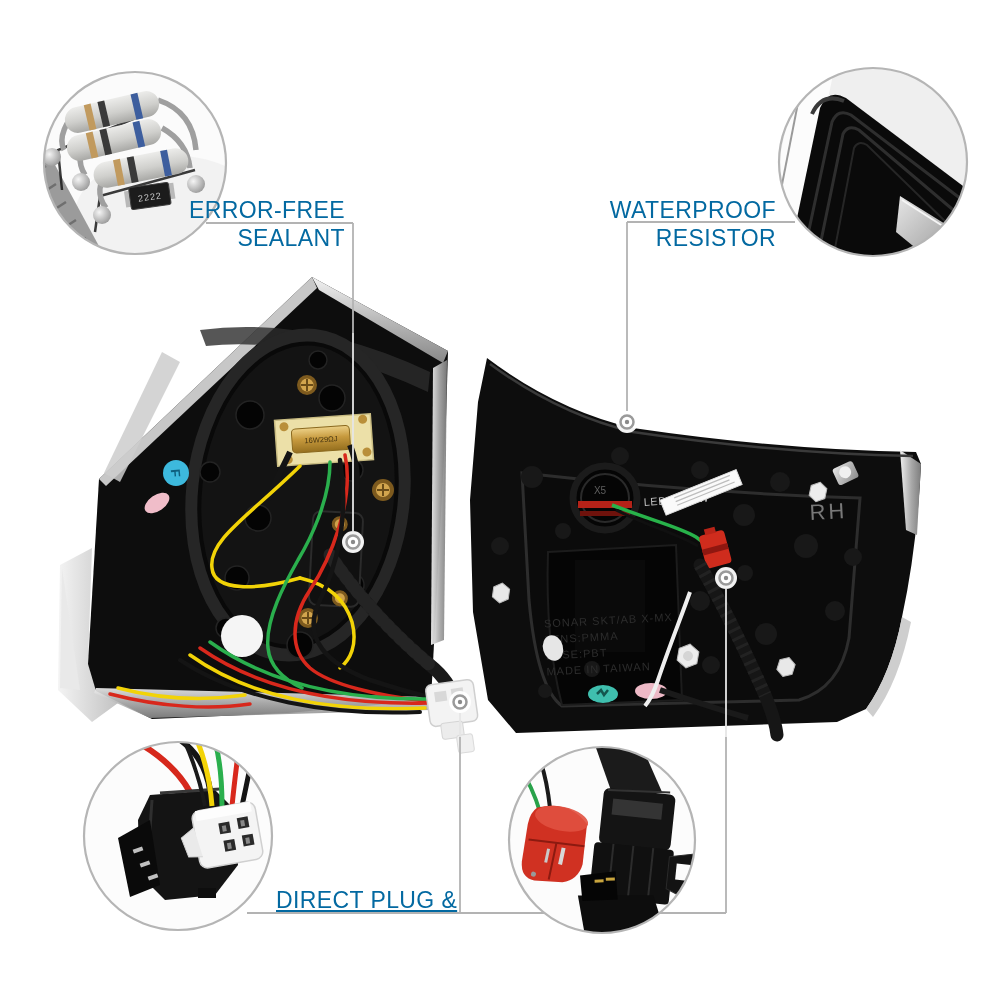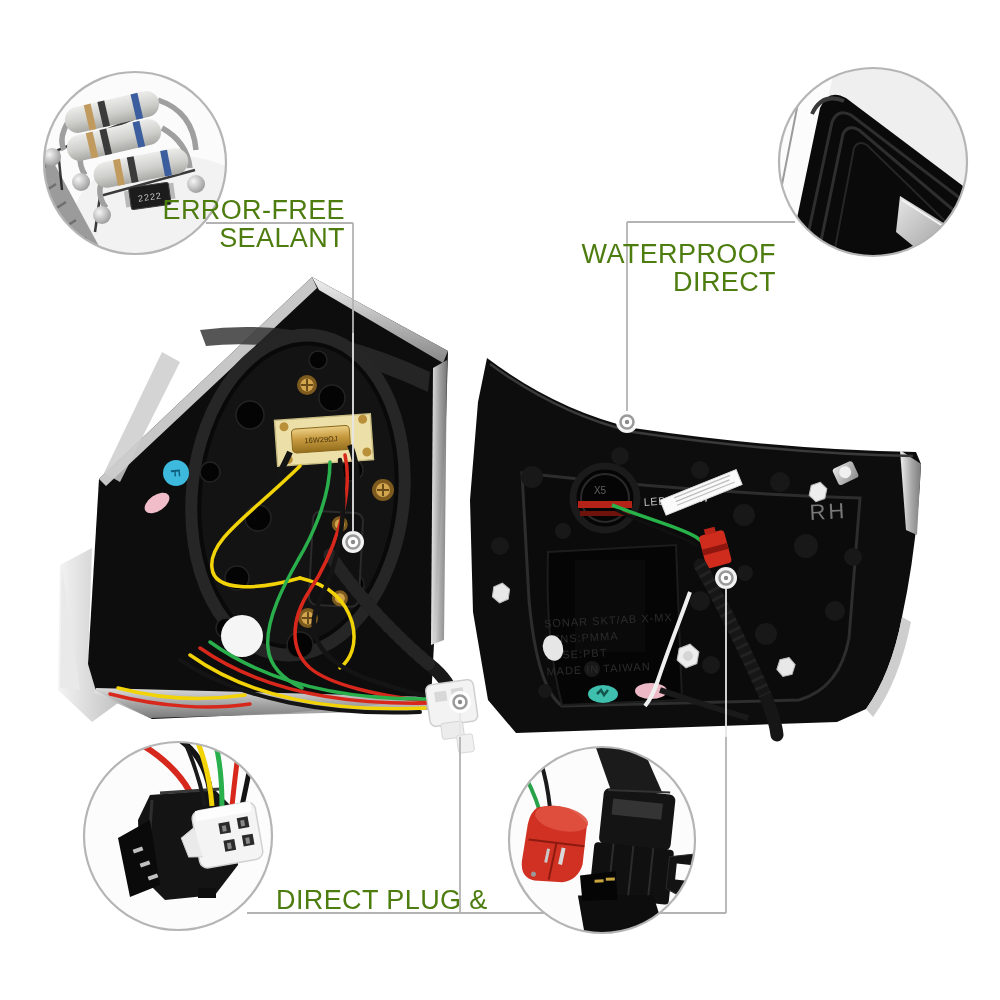--- a/index.html
+++ b/index.html
@@ -1,19 +1,19 @@
 <!DOCTYPE html>
 <html><head>
 <meta charset="utf-8">
 <style>
   html,body{margin:0;padding:0;background:#fff;}
   #stage{position:relative;width:1000px;height:1000px;background:#fff;overflow:hidden;
          font-family:"Liberation Sans",sans-serif;}
   #photo{position:absolute;left:0;top:0;}
-  .callout-label{position:absolute;font-size:27px;color:#4d7c0f;line-height:28px;
+  .callout-label{position:absolute;font-size:23px;color:#0369a1;line-height:28px;
     letter-spacing:.4px;font-family:"Liberation Sans",sans-serif;}
   .callout-label.right{text-align:right;}
   .callout-label.left{text-align:left;}
 </style>
 </head>
 <body>
 
 <div id="stage">
 
 <svg id="photo" width="1000" height="1000" viewBox="0 0 1000 1000">
@@ -446,22 +446,22 @@
       <circle cx="726" cy="578" r="2.2" fill="#8a8a8a"></circle>
     </g>
   </g>
 </svg>
 
 <div class="callout-label right" style="right:655px;top:196px;">
   <div>ERROR-FREE</div>
   <div>SEALANT</div>
 </div>
 
-<div class="callout-label right" style="right:224px;top:196px;margin-top:44px;">
+<div class="callout-label right" style="right:224px;top:196px;">
   <div>WATERPROOF</div>
-  <div>DIRECT</div>
+  <div>RESISTOR</div>
 </div>
 
-<div class="callout-label left" style="left:276px;top:886px;">
+<div class="callout-label left" style="left:276px;top:886px;text-decoration:underline;">
   <div>DIRECT PLUG &amp;</div>
 </div>
 
 </div>
 
 </body></html>

